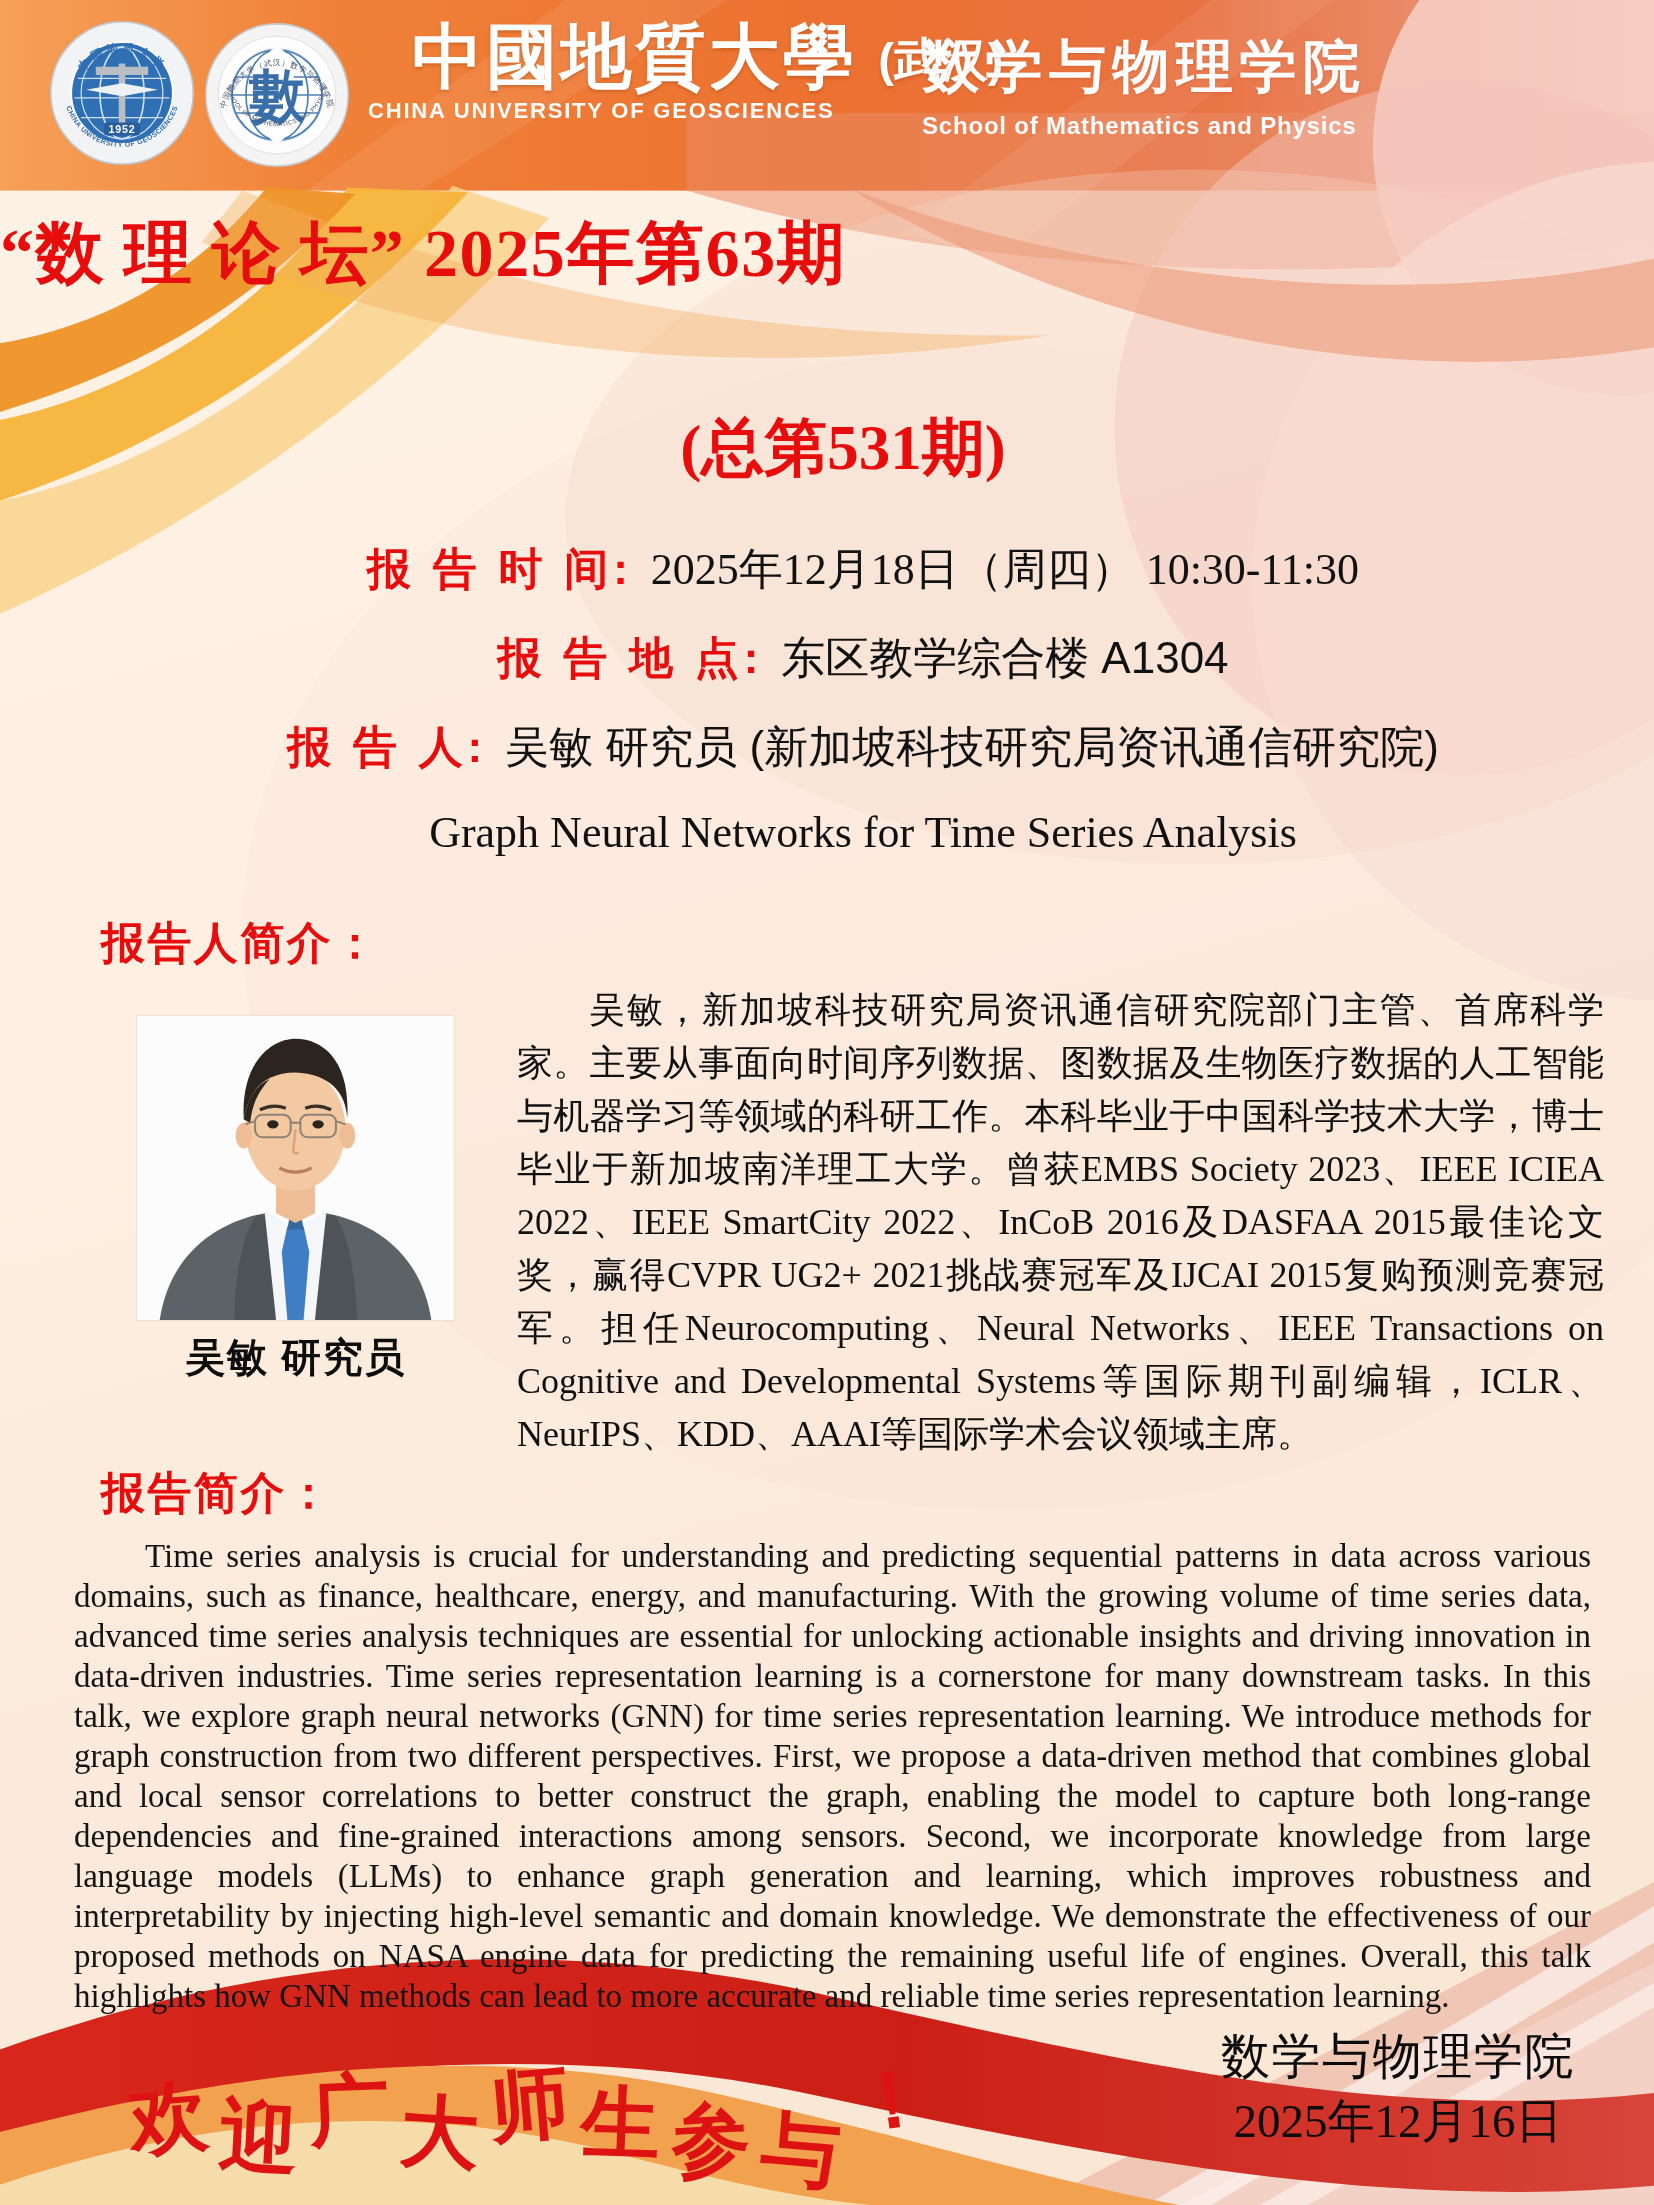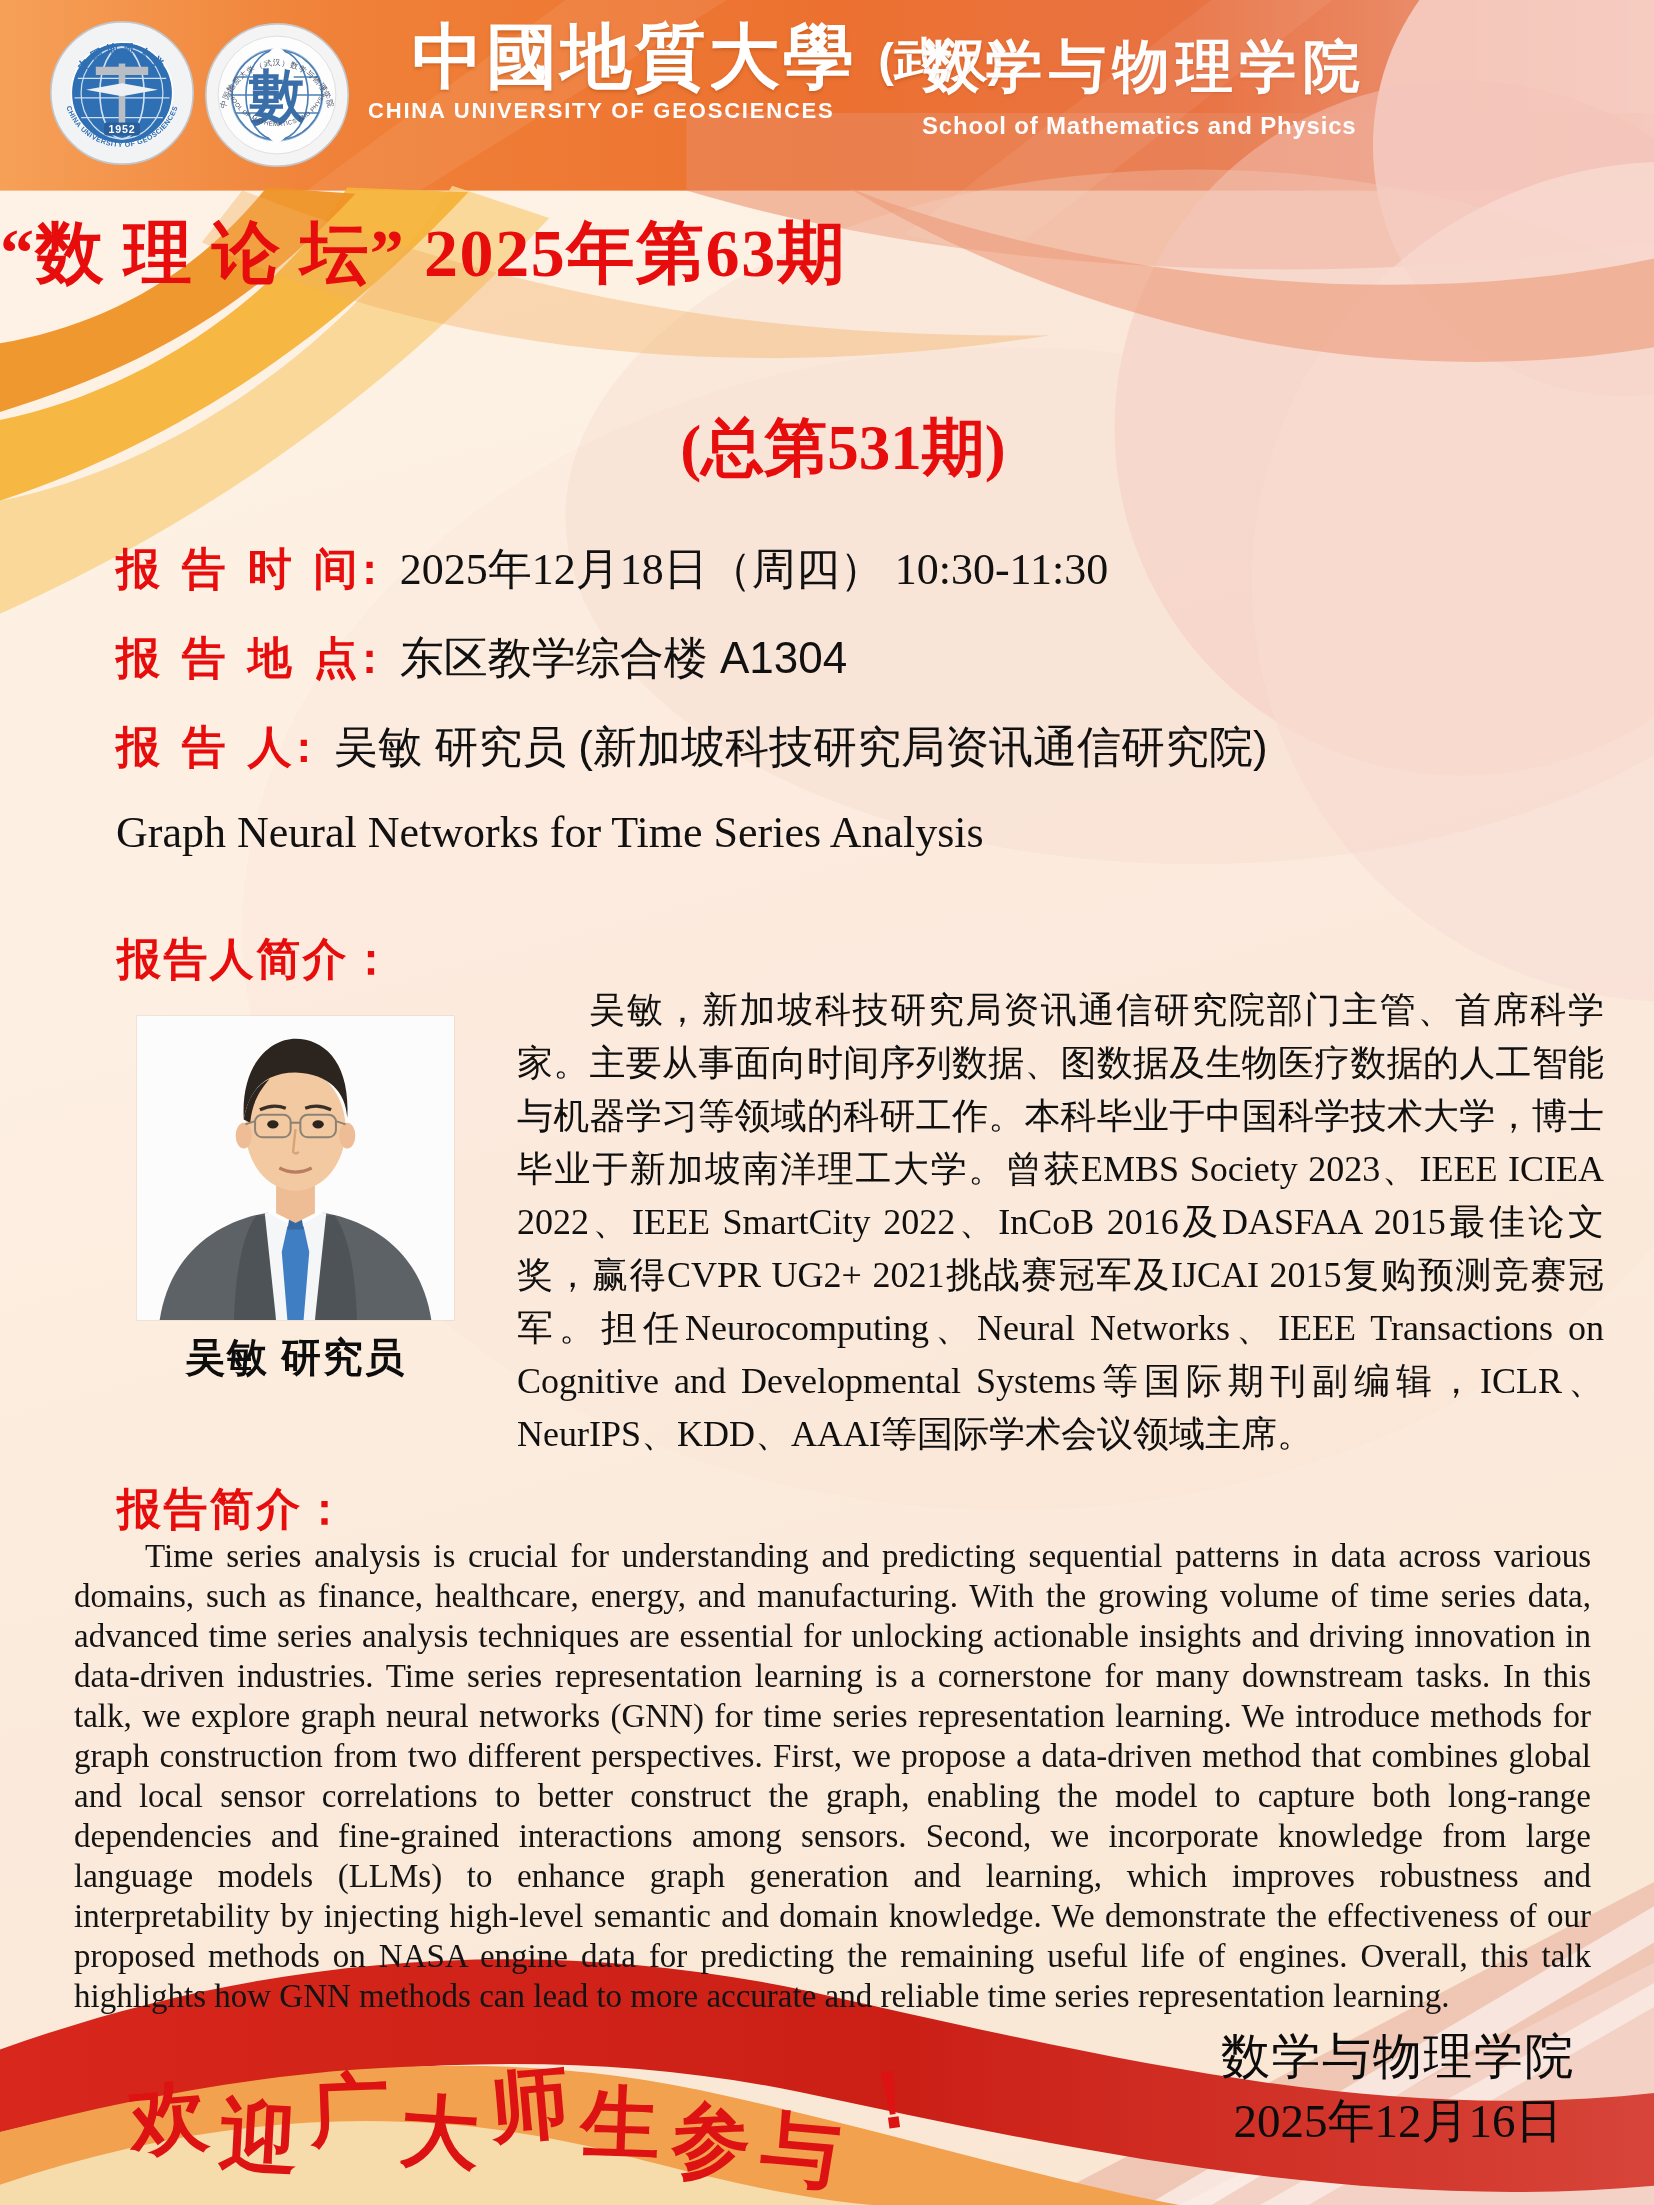--- a/index.html
+++ b/index.html
@@ -21,27 +21,27 @@
   .school-block{position:absolute;left:922px;top:32px;color:#fdfdfd;}
   .school-cn{font-size:57px;font-weight:600;letter-spacing:6.5px;line-height:69px;text-shadow:0 0.8px 2.4px rgba(160,70,20,.3);}
   .school-en{font-size:24px;font-weight:600;letter-spacing:0.8px;margin-top:11.3px;}
   
   .title{position:absolute;top:208px;left:0;width:100%;text-align:left;margin:0;
     font-family:"Liberation Serif","DejaVu Serif",serif;font-weight:bold;font-size:68px;color:#e80d0d;letter-spacing:1.6px;}
   .subtitle{position:absolute;top:393px;left:4px;width:100%;text-align:center;margin:12px;
     font-family:"Liberation Serif","DejaVu Serif",serif;font-weight:bold;font-size:63px;color:#e80d0d;}
   
   .info{position:absolute;left:116px;top:540px;width:1494px;}
-  .info-row{display:flex;align-items:baseline;height:89px;}
+  .info-row{display:flex;align-items:baseline;height:89px;justify-content:center;}
   .info-label{color:#e80d0d;font-weight:bold;font-size:44px;letter-spacing:4.8px;white-space:nowrap;margin-right:18px;}
   .info-value{color:#111;font-size:44px;white-space:nowrap;}
   .v-serif{font-family:"Liberation Serif","DejaVu Serif",serif;}
   .v-sans{font-family:"Liberation Sans",sans-serif;}
   
-  .section-heading{position:absolute;margin:16px;color:#e80d0d;font-weight:bold;font-size:44px;letter-spacing:2.4px;font-family:"Liberation Sans",sans-serif;}
+  .section-heading{position:absolute;margin:0;color:#e80d0d;font-weight:bold;font-size:44px;letter-spacing:2.4px;font-family:"Liberation Sans",sans-serif;}
   .h-speaker{left:101px;top:914px;}
   .h-abstract{left:101px;top:1464px;}
   
   .photo-frame{position:absolute;left:137px;top:1016px;width:317px;height:304px;background:#fdfdfd;box-shadow:0 0 0 0.8px rgba(0,0,0,.06);}
   .photo-frame svg{width:100%;height:100%;display:block;}
   .photo-caption{position:absolute;left:113px;top:1330px;width:365px;text-align:center;font-size:40px;font-weight:bold;color:#0d0d0d;letter-spacing:1.6px;}
   .bio-text{position:absolute;left:501px;top:968px;width:1087px;margin:16px;
     font-family:"Liberation Serif","DejaVu Serif",serif;font-size:36px;line-height:53px;color:#101010;
     text-align:justify;text-indent:2em;}
   

